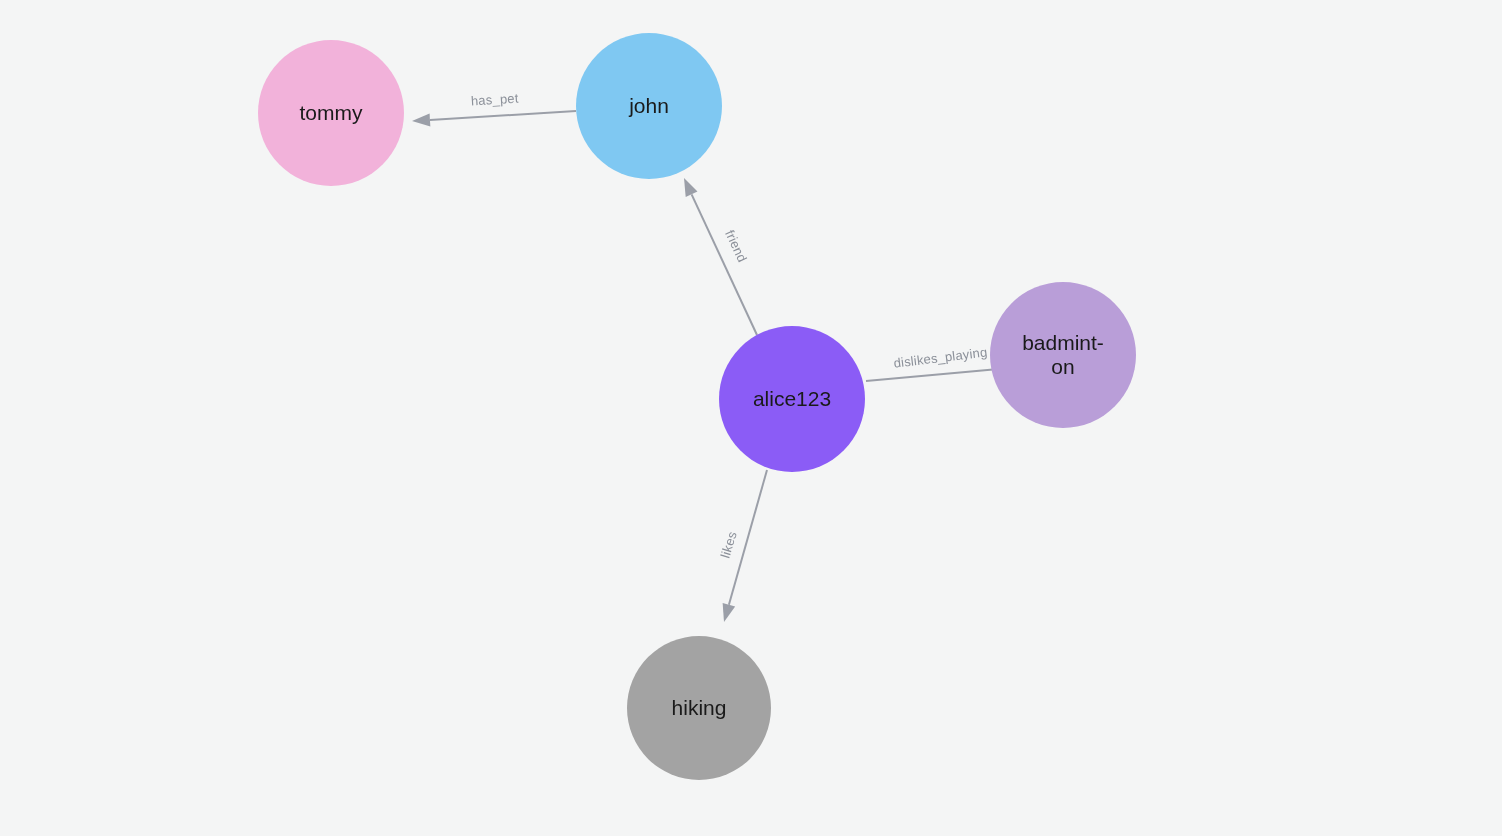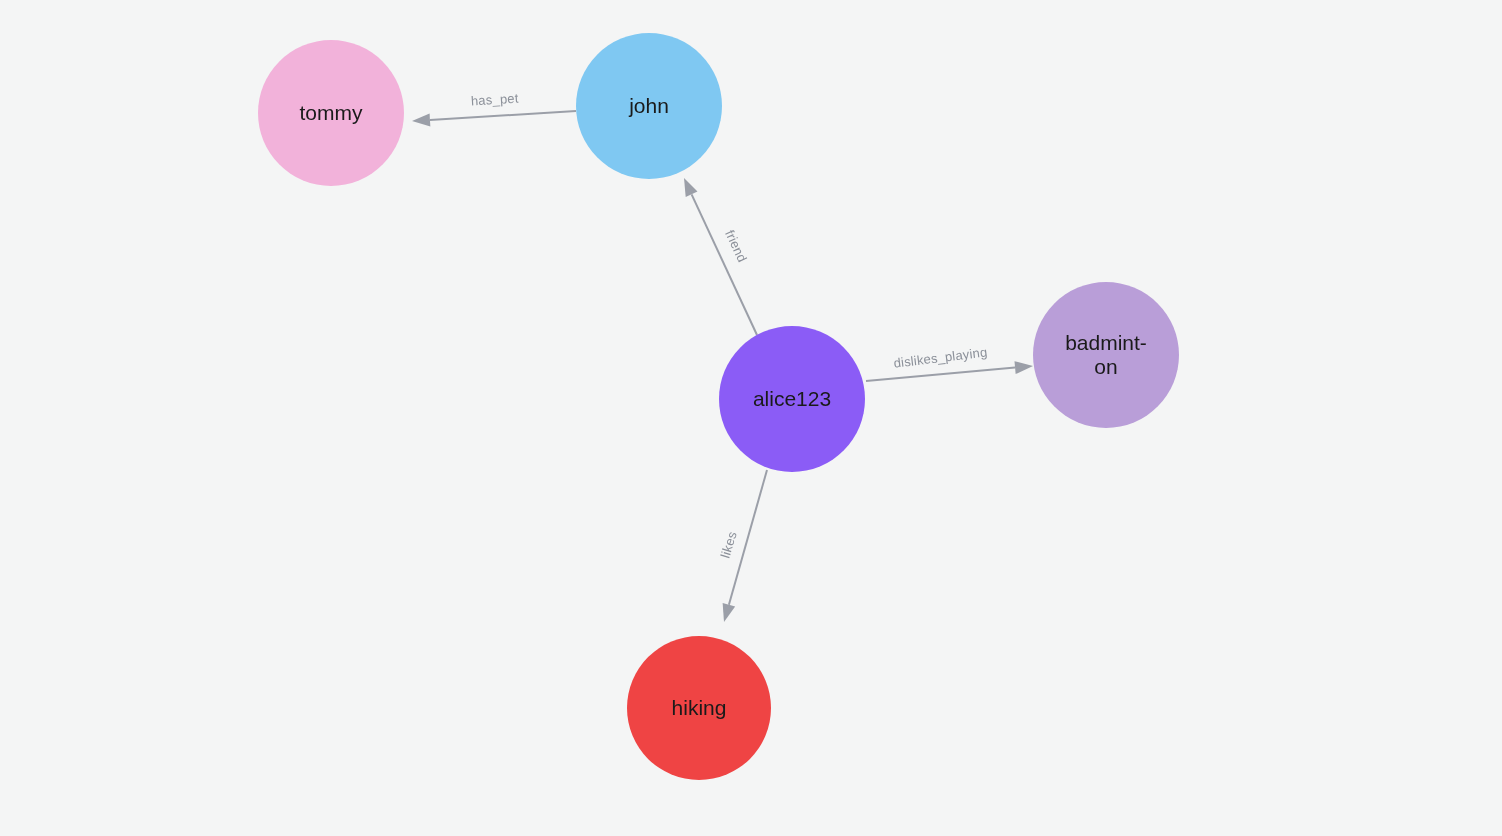--- a/index.html
+++ b/index.html
@@ -83,22 +83,22 @@
   <div id="node-layer">
       <div class="graph-node" style="left: 258px; top: 40px; width: 146px; height: 146px; background: rgb(242, 178, 218); color: rgb(26, 26, 26);">
         <span class="node-label">tommy</span>
       </div>
       <div class="graph-node" style="left: 576px; top: 33px; width: 146px; height: 146px; background: rgb(127, 200, 242); color: rgb(26, 26, 26);">
         <span class="node-label">john</span>
       </div>
       <div class="graph-node" style="left: 719px; top: 326px; width: 146px; height: 146px; background: #8b5cf6; color: rgb(26, 26, 26);">
         <span class="node-label">alice123</span>
       </div>
-      <div class="graph-node" style="left: 1033px; top: 282px; width: 146px; height: 146px; background: rgb(185, 158, 216); color: rgb(26, 26, 26);">
+      <div class="graph-node" style="left: 990px; top: 282px; width: 146px; height: 146px; background: rgb(185, 158, 216); color: rgb(26, 26, 26);">
         <span class="node-label">badmint-
 on</span>
       </div>
-      <div class="graph-node" style="left: 627px; top: 636px; width: 144px; height: 144px; background: #ef4444; color: rgb(26, 26, 26);">
+      <div class="graph-node" style="left: 627px; top: 636px; width: 144px; height: 144px; background: #a3a3a3; color: rgb(26, 26, 26);">
         <span class="node-label">hiking</span>
       </div>
     </div>
 
 </div>
 
 </body></html>

